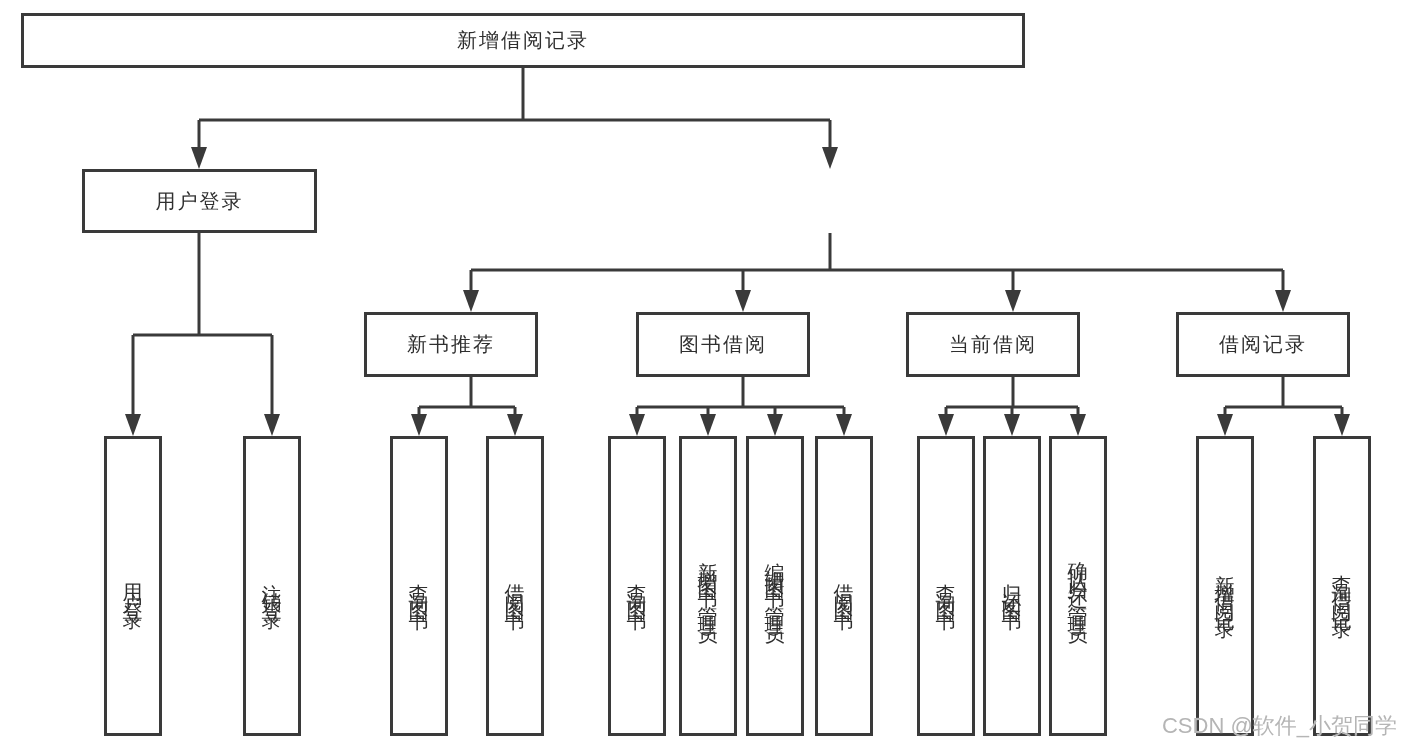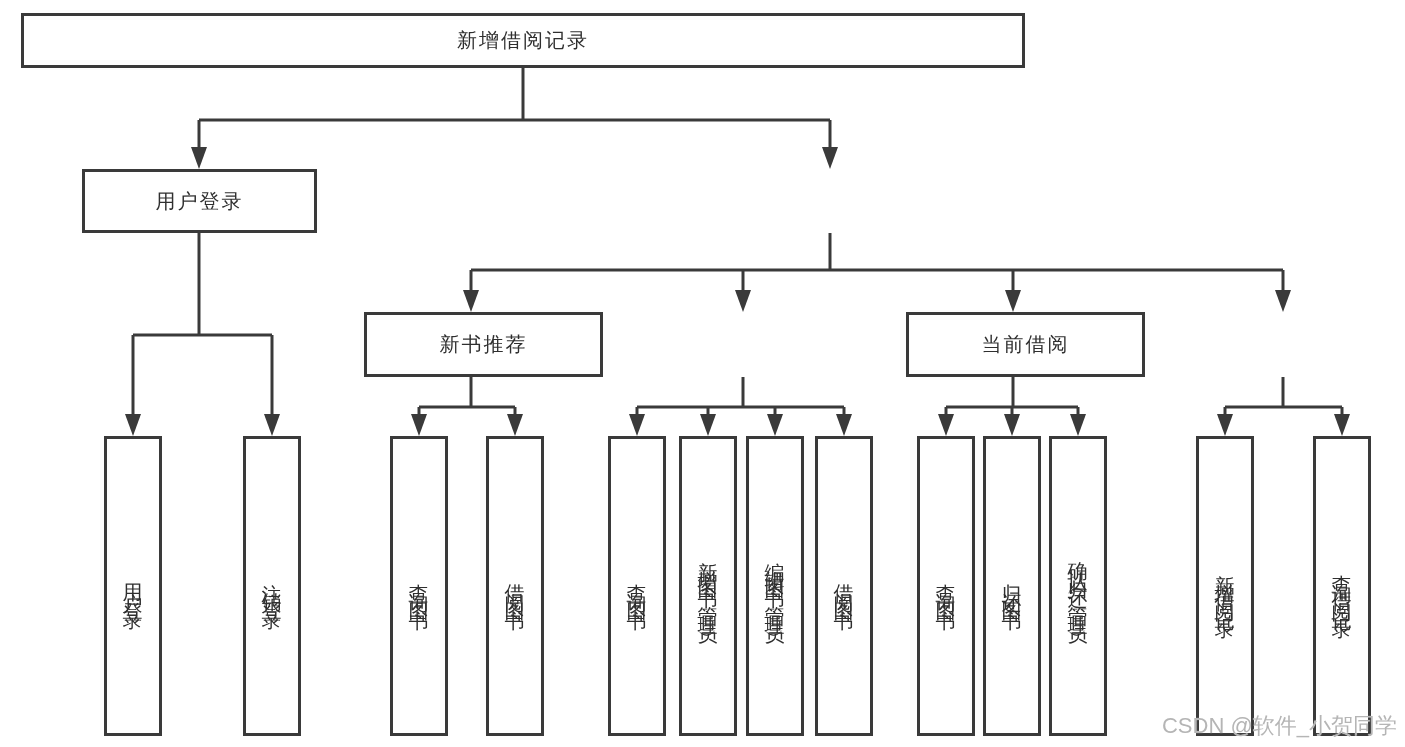--- a/index.html
+++ b/index.html
@@ -26,21 +26,21 @@
     background:var(--bg);
     border:3px solid var(--box-border);
     display:flex;align-items:center;justify-content:center;
     z-index:2;
   }
   .hlabel{
     font-size:20px;letter-spacing:2px;color:var(--text);white-space:nowrap;
   }
   .root{left:21px;top:13px;width:1004px;height:55px;}
   .lvl2{top:169px;width:235px;height:64px;}
-  .mid{top:312px;width:239px;height:65px;}
+  .mid{top:312px;width:174px;height:65px;}
   .leaf{top:436px;width:58px;height:300px;}
   .vlabel{
     writing-mode:vertical-rl;
     text-orientation:mixed;
     font-size:20px;
     letter-spacing:9px;
     color:var(--text);
     line-height:1;
   }
   #watermark{
@@ -137,23 +137,29 @@
     <span class="hlabel">新增借阅记录</span>
   </div>
 
   <div class="box lvl2" style="left:82px;">
     <span class="hlabel">用户登录</span>
   </div>
 
   <div class="box mid" style="left:364px;">
     <span class="hlabel">新书推荐</span>
   </div>
+  <div class="box mid" style="left:636px;">
+    <span class="hlabel">图书借阅</span>
+  </div>
   <div class="box mid" style="left:906px;font-family:Liberation Mono, monospace;">
     <span class="hlabel">当前借阅</span>
   </div>
+  <div class="box mid" style="left:1176px;">
+    <span class="hlabel">借阅记录</span>
+  </div>
 
   <div class="box leaf" style="left:104px;">
     <span class="vlabel">用户登录</span>
   </div>
   <div class="box leaf" style="left:243px;">
     <span class="vlabel">注销登录</span>
   </div>
 
   <div class="box leaf" style="left:390px;">
     <span class="vlabel">查询图书</span>

